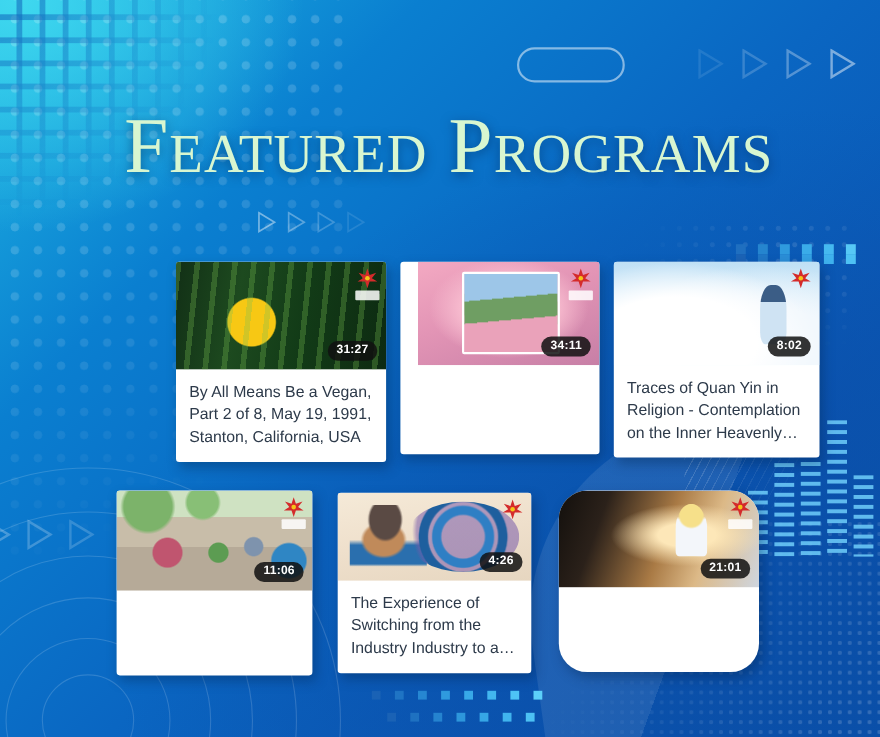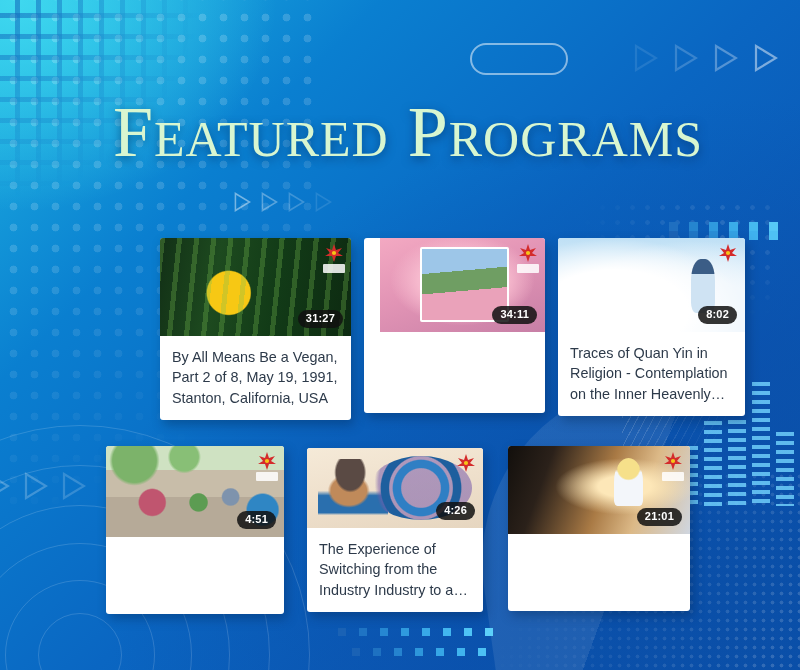--- a/index.html
+++ b/index.html
@@ -423,37 +423,37 @@
   </div>
 
   <div class="card" style="left:106px; top:446px; width:178px; height:168px;">
     <div class="thumb" style="height:91px;">
       <div class="art art-street"></div>
       <svg class="logo" viewBox="0 0 22 20">
         <path d="M11 1 L13 7 L19 5 L15 10 L20 13 L13 13 L11 19 L9 13 L2 13 L7 10 L3 5 L9 7 Z" fill="#d42b2b"></path>
         <circle cx="11" cy="10" r="2.1" fill="#f5c518"></circle>
       </svg>
       <div class="sub-tag"></div>
-      <div class="badge">4:51</div>
+      <div class="badge">11:06</div>
     </div>
   </div>
 
   <div class="card" style="left:307px; top:448px; width:176px; height:164px;">
     <div class="thumb" style="height:88px;">
       <div class="art art-wave"></div>
       <svg class="logo" viewBox="0 0 22 20">
         <path d="M11 1 L13 7 L19 5 L15 10 L20 13 L13 13 L11 19 L9 13 L2 13 L7 10 L3 5 L9 7 Z" fill="#d42b2b"></path>
         <circle cx="11" cy="10" r="2.1" fill="#f5c518"></circle>
       </svg>
       <div class="badge">4:26</div>
     </div>
     <div class="card-title">The Experience of Switching from the Industry Industry to a…</div>
   </div>
 
-  <div class="card" style="left:508px; top:446px; width:182px; height:165px;">
+  <div class="card" style="left:508px; top:446px; width:182px; height:165px;border-radius:26px;">
     <div class="thumb" style="height:88px;">
       <div class="art art-dark"></div>
       <svg class="logo" viewBox="0 0 22 20">
         <path d="M11 1 L13 7 L19 5 L15 10 L20 13 L13 13 L11 19 L9 13 L2 13 L7 10 L3 5 L9 7 Z" fill="#d42b2b"></path>
         <circle cx="11" cy="10" r="2.1" fill="#f5c518"></circle>
       </svg>
       <div class="sub-tag"></div>
       <div class="badge">21:01</div>
     </div>
   </div>

